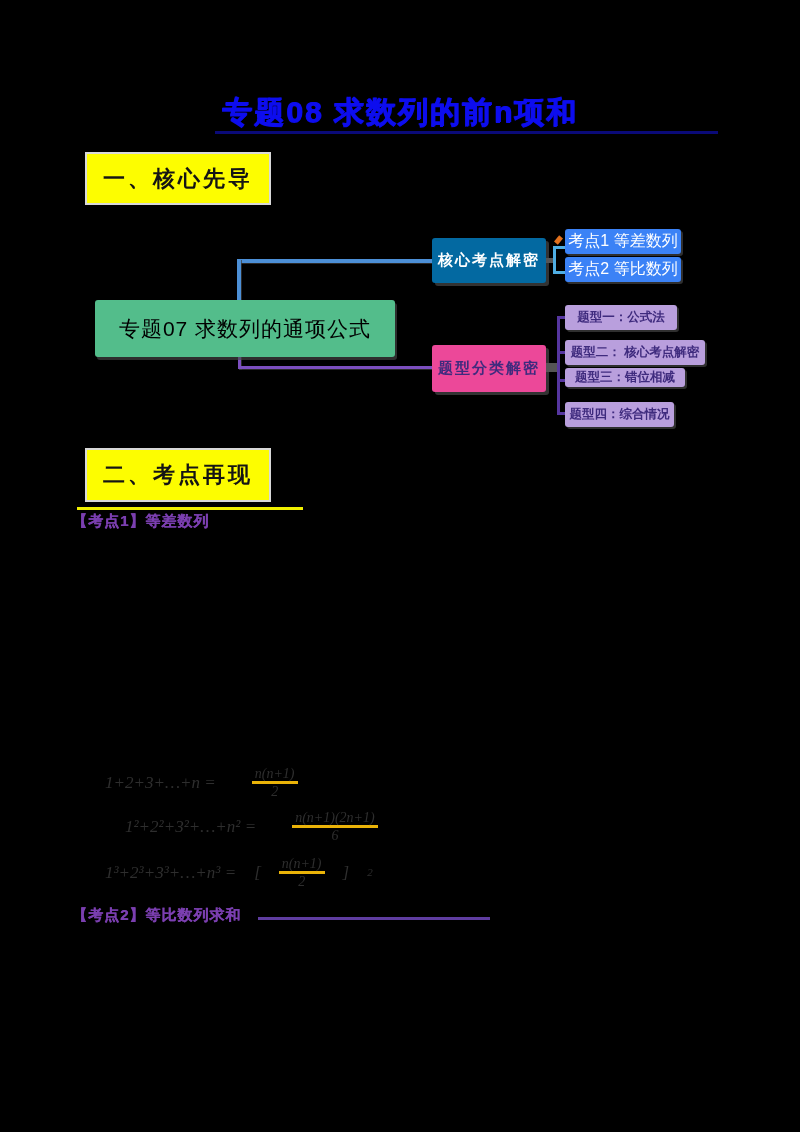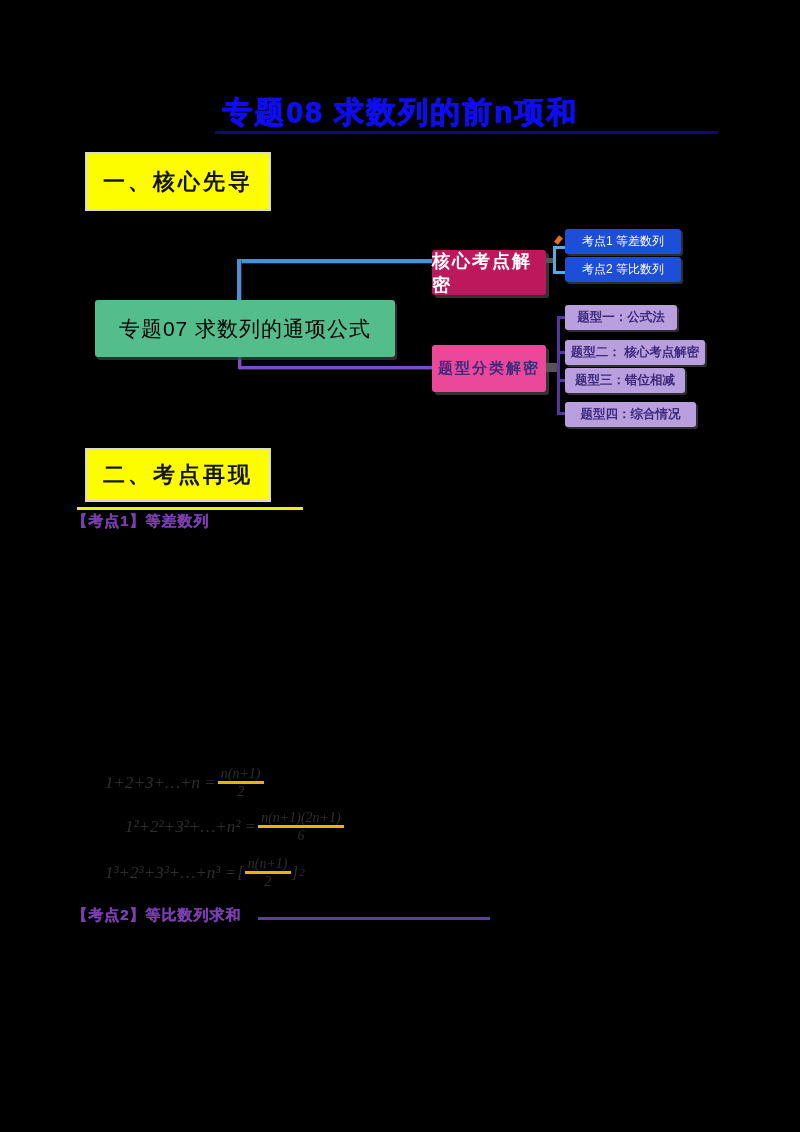--- a/index.html
+++ b/index.html
@@ -16,21 +16,21 @@
     text-shadow:1px 0 0 #0d0dee,0 1px 0 #0d0dee;
   }
   .title-underline{left:215px;top:131px;width:503px;height:3px;background:#0a0a78;}
 
   
   .yellow-box{
     background:#fdfd00;border:2px solid #d9d9d9;box-sizing:border-box;
     color:#141414;font-weight:bold;font-size:22px;letter-spacing:3px;
     display:flex;align-items:center;justify-content:center;
   }
-  .yb1{left:85px;top:152px;width:186px;height:59px;}
+  .yb1{left:85px;top:152px;width:186px;height:53px;}
   .yb2{left:85px;top:448px;width:186px;height:54px;}
   .yellow-rule{left:77px;top:507px;width:226px;height:3px;background:#f0f000;}
 
   
   .line{position:absolute;}
   .conn-blue{background:#4c8fd6;box-shadow:1px 1px 0 rgba(60,60,60,.7);}
   .conn-purple{background:#7c4fbf;box-shadow:1px 1px 0 rgba(60,60,60,.7);}
   .bracket-blue{background:#4faee3;}
   .bracket-purple{background:#5636a0;}
   .stub-gray{background:#555;}
@@ -38,40 +38,40 @@
 
   
   .node{
     position:absolute;display:flex;align-items:center;justify-content:center;
     border-radius:3px;font-weight:bold;box-sizing:border-box;
   }
   .node-root{
     background:#53bd8b;color:#000000;font-size:21px;font-weight:normal;
     box-shadow:2px 3px 0 rgba(70,70,70,.65);letter-spacing:1px;
   }
-  .node-blue-parent{background:#be185d;color:#fff;font-size:18px;letter-spacing:2px;
-    box-shadow:3px 3px 0 rgba(85,85,85,.6);margin-top:12px;}
-  .node-blue-child{background:#1d4ed8;color:#fff;font-size:12px;font-weight:normal;
+  .node-blue-parent{background:#0369a1;color:#fff;font-size:15px;letter-spacing:2px;
+    box-shadow:3px 3px 0 rgba(85,85,85,.6);}
+  .node-blue-child{background:#3b82f6;color:#fff;font-size:16px;font-weight:normal;
     box-shadow:2px 2px 0 rgba(85,85,85,.55);}
   .node-purple-parent{background:#ec4899;color:#3f2b7e;font-size:15px;letter-spacing:2px;
     box-shadow:3px 3px 0 rgba(85,85,85,.6);}
   .node-purple-child{background:#b99fdd;color:#3f2b7e;font-size:12.5px;
     box-shadow:2px 2px 0 rgba(85,85,85,.55);}
 
   
   .purple-heading{
     color:#7b3fb0;font-size:15px;font-weight:800;letter-spacing:1px;
     text-shadow:.5px 0 0 #7b3fb0;
   }
   .purple-rule{left:258px;top:917px;width:232px;height:3px;background:#5f3da0;}
 
   
   .formula{
     color:#2e2e2e;font-family:"Liberation Serif",serif;font-style:italic;
-    font-size:17px;display:flex;align-items:center;gap:1px;
+    font-size:17px;display:flex;align-items:center;gap:18px;
   }
   .frac{display:inline-flex;flex-direction:column;align-items:center;
     font-size:14px;line-height:1.1;vertical-align:middle;}
   .frac .num{padding:0 3px;border-bottom:3px solid #eab308;font-family:Liberation Serif, serif;}
   .frac .den{padding:0 3px;}
   .sup{font-size:11px;vertical-align:super;line-height:1;}
 </style>
 </head>
 <body>
 
@@ -116,24 +116,24 @@
 
 <div class="node node-purple-parent" style="left:432px;top:345px;width:114px;height:47px;">
   <span>题型分类解密</span>
 </div>
 <div class="node node-purple-child" style="left:565px;top:305px;width:112px;height:25px;">
   <span>题型一：公式法</span>
 </div>
 <div class="node node-purple-child" style="left:565px;top:340px;width:140px;height:25px;">
   <span>题型二： 核心考点解密</span>
 </div>
-<div class="node node-purple-child" style="left:565px;top:368px;width:120px;height:25px;">
+<div class="node node-purple-child" style="left:565px;top:368px;width:120px;height:19px;">
   <span>题型三：错位相减</span>
 </div>
-<div class="node node-purple-child" style="left:565px;top:402px;width:131px;height:25px;">
+<div class="node node-purple-child" style="left:565px;top:402px;width:109px;height:25px;">
   <span>题型四：综合情况</span>
 </div>
 
 <div class="abs yellow-box yb2">
   <span>二、考点再现</span>
 </div>
 <div class="abs yellow-rule"></div>
 
 <div class="abs purple-heading" style="left:72px;top:512px;">【考点1】等差数列</div>
 

